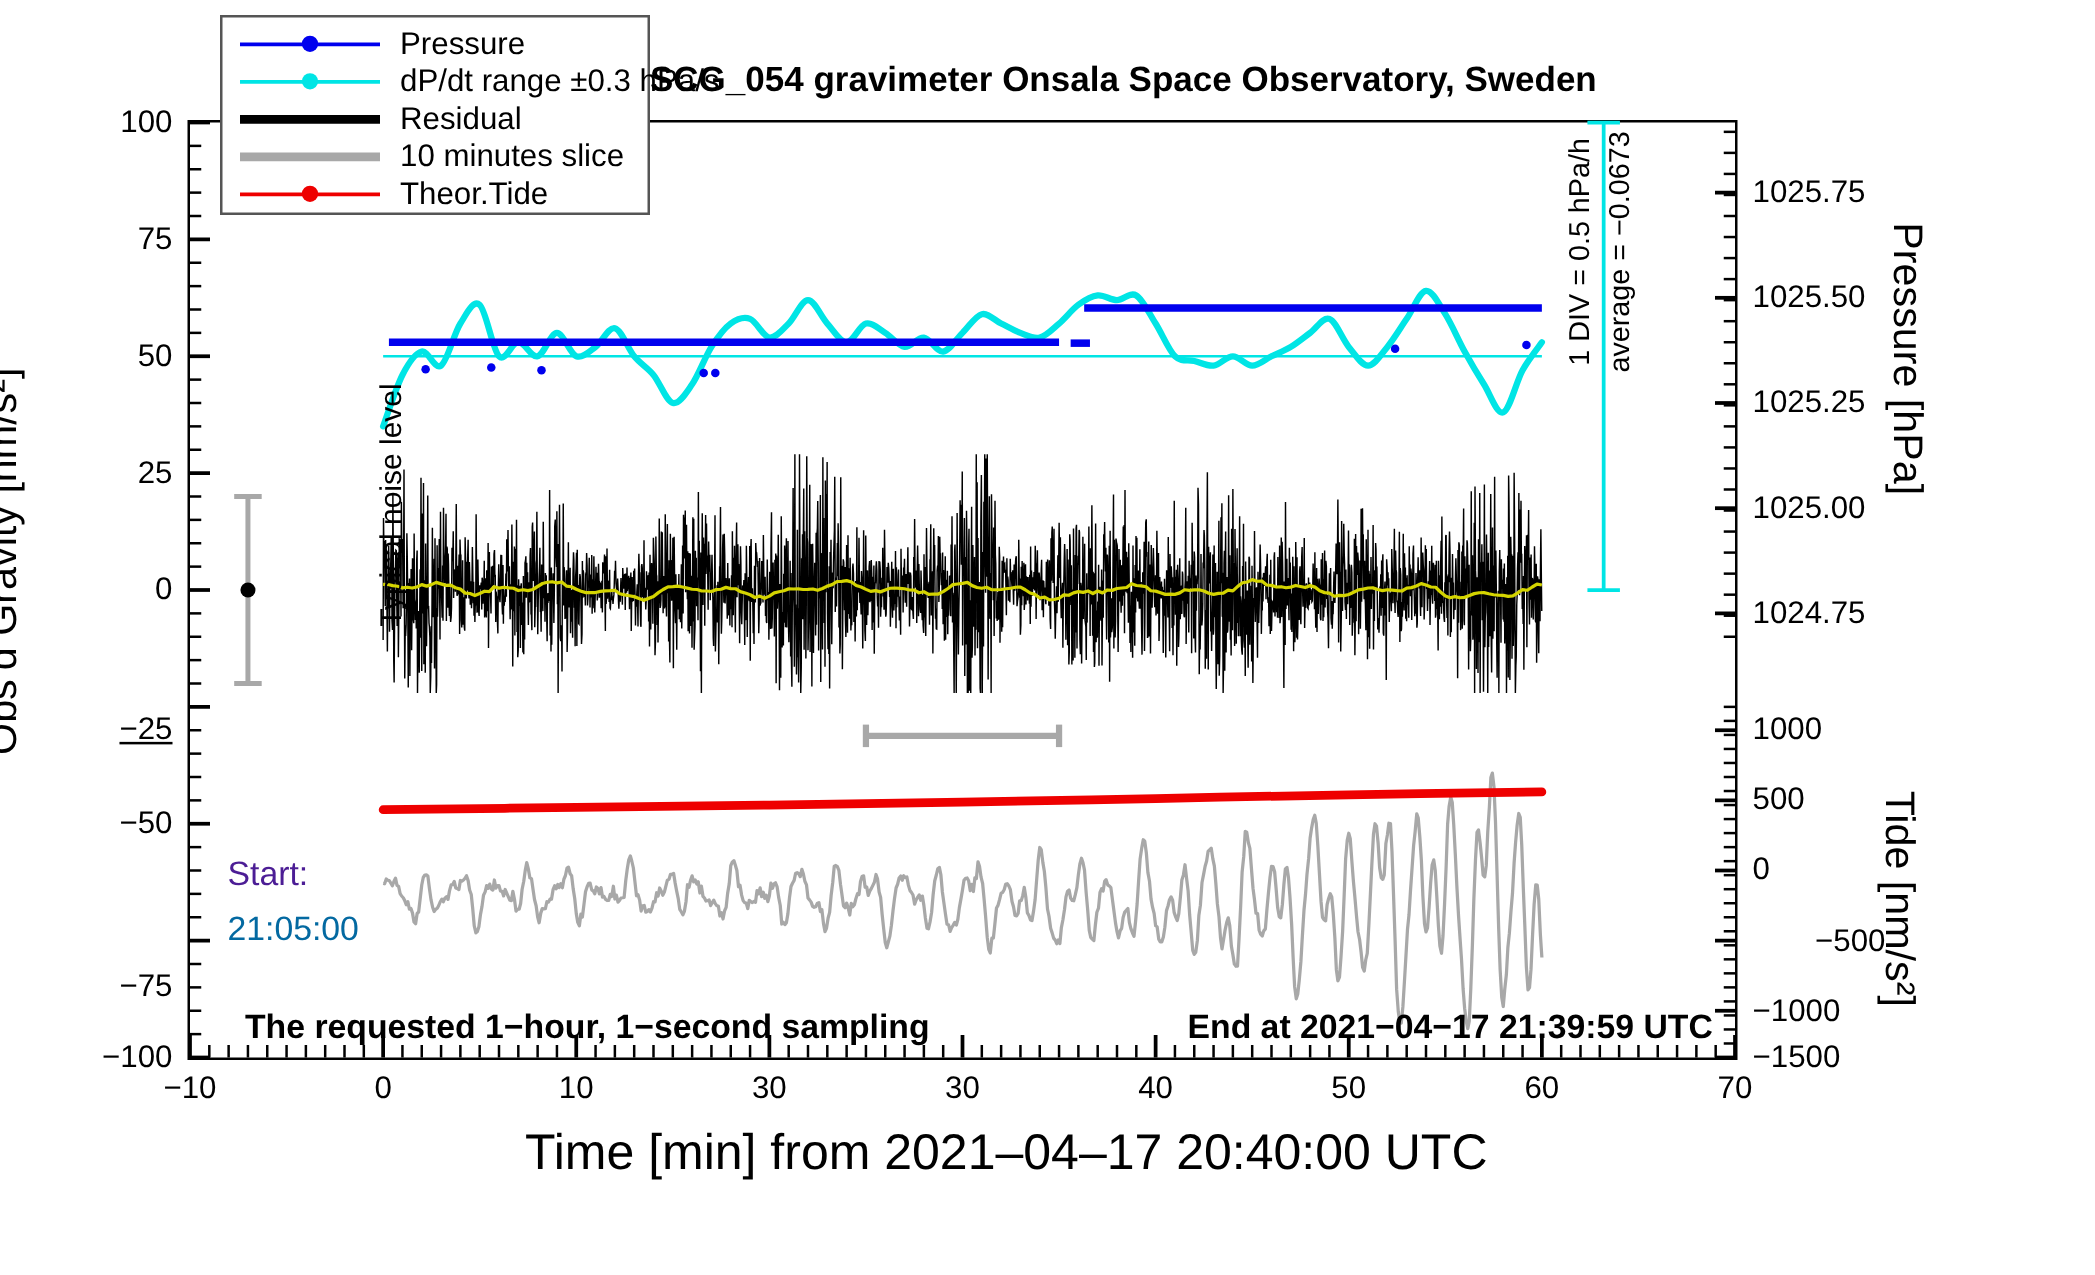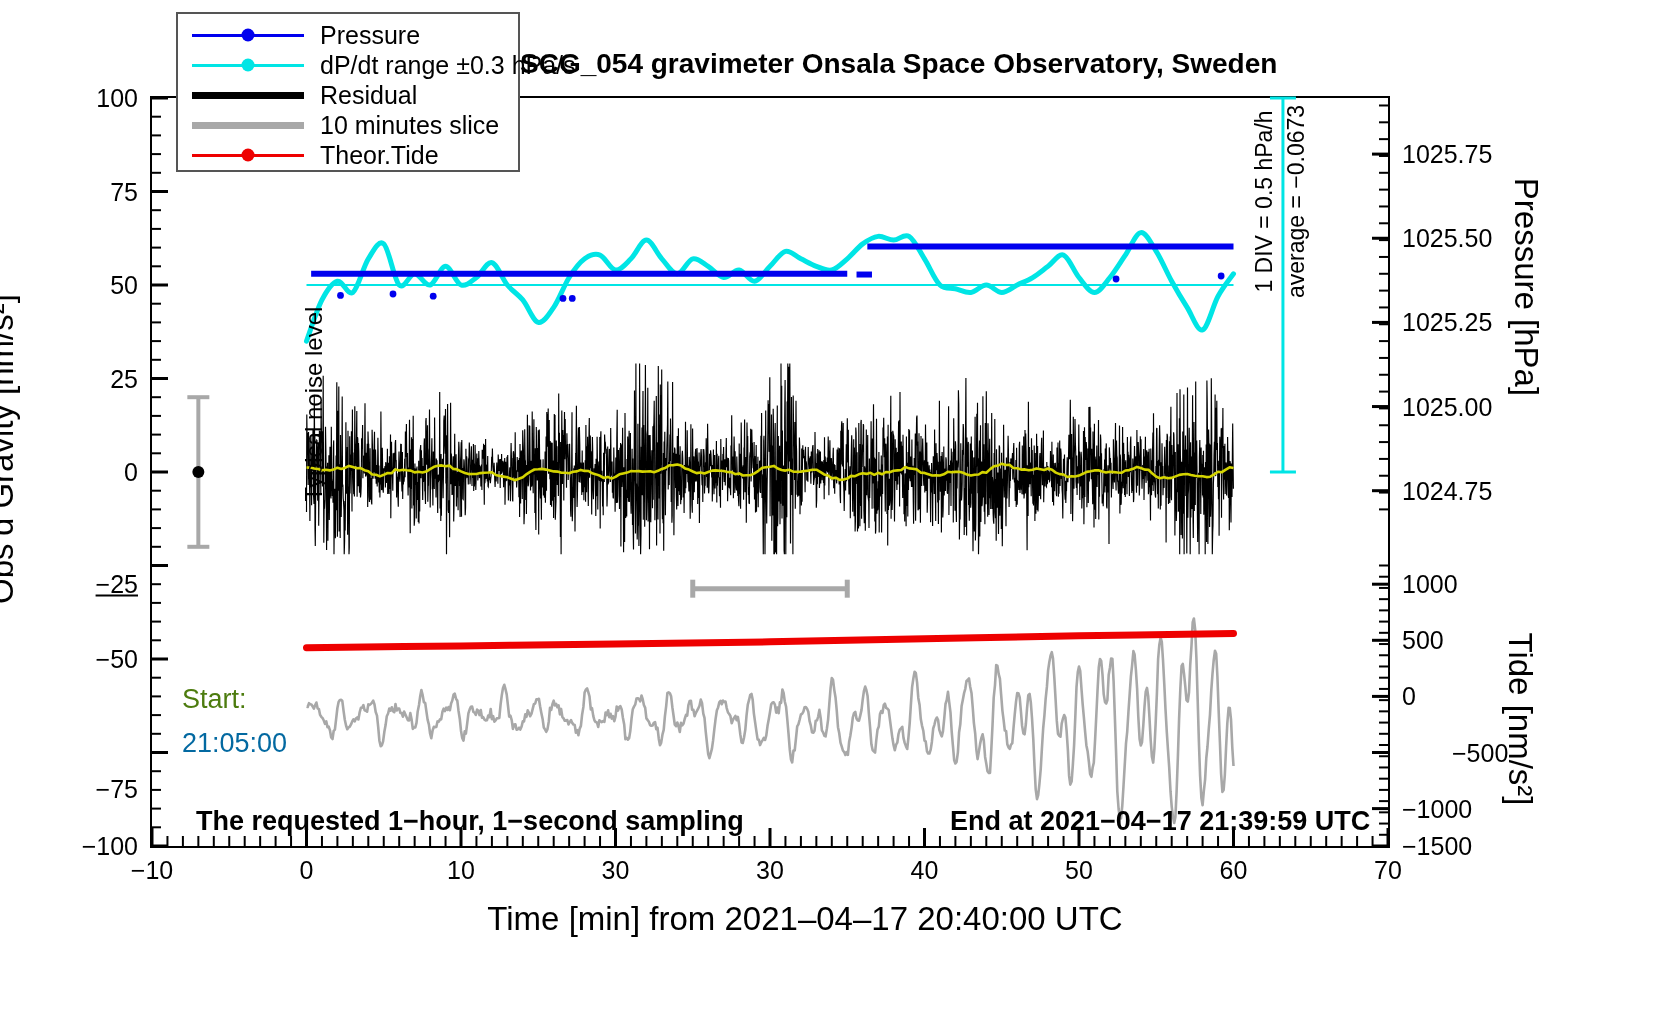--- a/index.html
+++ b/index.html
@@ -21,41 +21,41 @@
   .tick.bot{transform:translateX(-50%);}
 
   
   .axtitle{position:absolute;white-space:nowrap;}
   #ylabel-left{font-size:33px;left:-318px;top:430px;width:640px;text-align:center;
                transform:rotate(-90deg);transform-origin:center center;}
   #ylabel-press{font-size:33px;left:1316px;top:268px;width:420px;text-align:center;
                 transform:rotate(90deg);transform-origin:center center;}
   #ylabel-tide{font-size:33px;left:1330px;top:700px;width:380px;text-align:center;
                transform:rotate(90deg);transform-origin:center center;}
-  #xlabel{font-size:33px;left:280px;top:900px;width:1050px;text-align:center;}
+  #xlabel{font-size:40px;left:280px;top:900px;width:1050px;text-align:center;}
 
   
   #chart-title{position:absolute;left:520px;top:48px;font-size:28px;font-weight:bold;
                white-space:nowrap;}
 
   
   #legend{position:absolute;left:176px;top:12px;width:344px;height:160px;
           border:2px solid #555;background:#fff;box-sizing:border-box;
           padding:6px 0 0 0;z-index:6;}
   .legrow{display:flex;align-items:center;height:30px;padding-left:14px;}
   .legsym{width:112px;height:24px;position:relative;flex:0 0 112px;}
   .legsym .ln{position:absolute;left:0;right:0;top:50%;height:3px;margin-top:-1.5px;}
   .legsym .ln.thick{height:7px;margin-top:-3.5px;}
   .legsym .dot{position:absolute;left:50%;top:50%;width:13px;height:13px;border-radius:50%;
                transform:translate(-50%,-50%);}
   .legtxt{font-size:25px;white-space:nowrap;padding-left:16px;}
 
   
   .anno{position:absolute;white-space:nowrap;}
-  #start-label{left:182px;top:684px;font-size:27px;color:#4d7c0f;}
+  #start-label{left:182px;top:684px;font-size:27px;color:#4c1d95;}
   #start-time{left:182px;top:728px;font-size:27px;color:#0369a1;}
   #note-sampling{left:196px;top:806px;font-size:27px;font-weight:bold;}
   #note-end{left:950px;top:806px;font-size:27px;font-weight:bold;}
   #noise-label{left:214px;top:390px;font-size:24px;width:200px;text-align:center;
                transform:rotate(-90deg);transform-origin:center center;}
   #div-label{left:1164px;top:188px;font-size:23px;width:200px;text-align:center;
              transform:rotate(-90deg);transform-origin:center center;}
   #avg-label{left:1196px;top:188px;font-size:23px;width:200px;text-align:center;
              transform:rotate(-90deg);transform-origin:center center;}
 </style>

